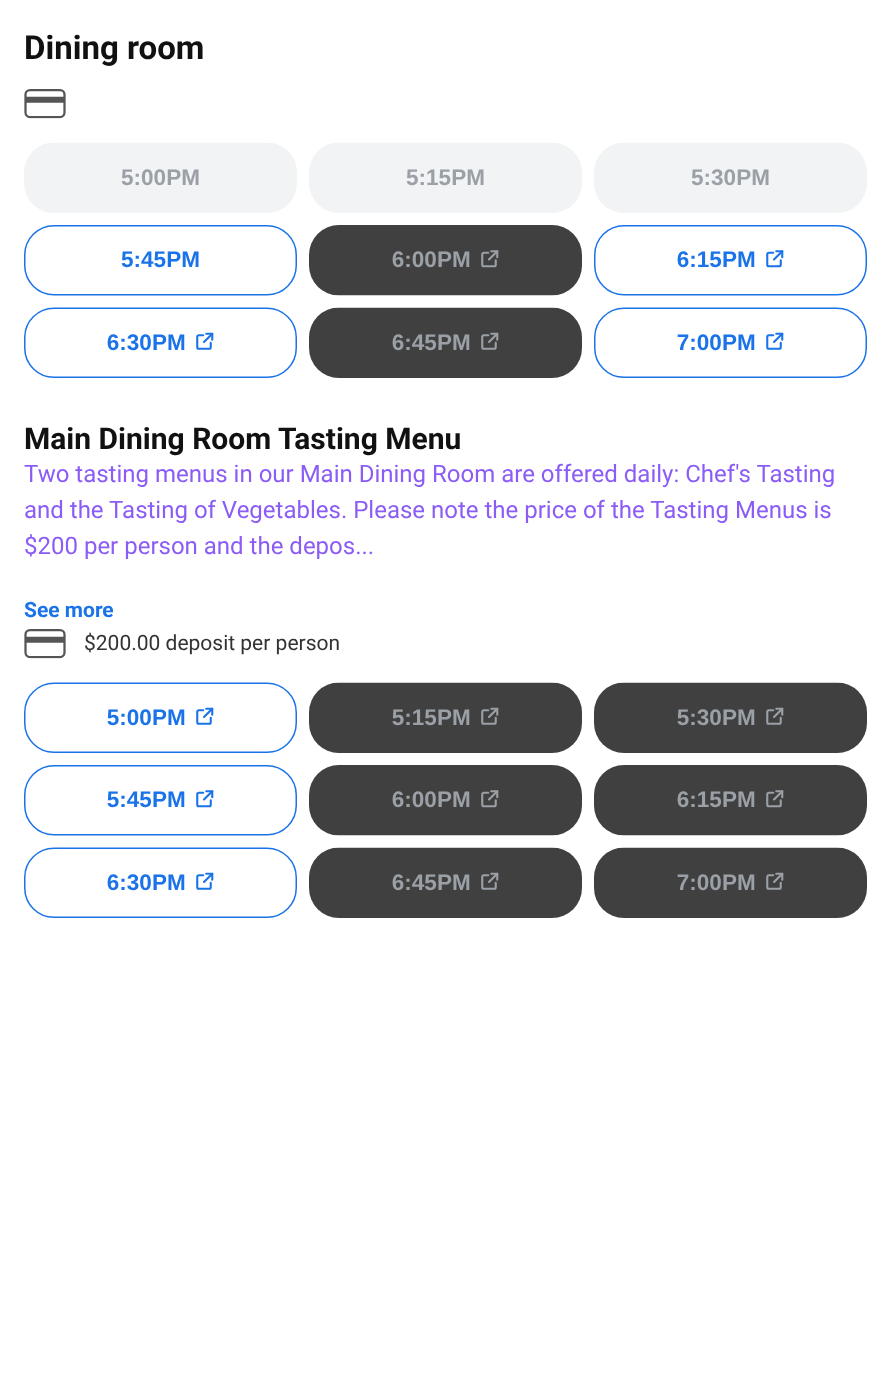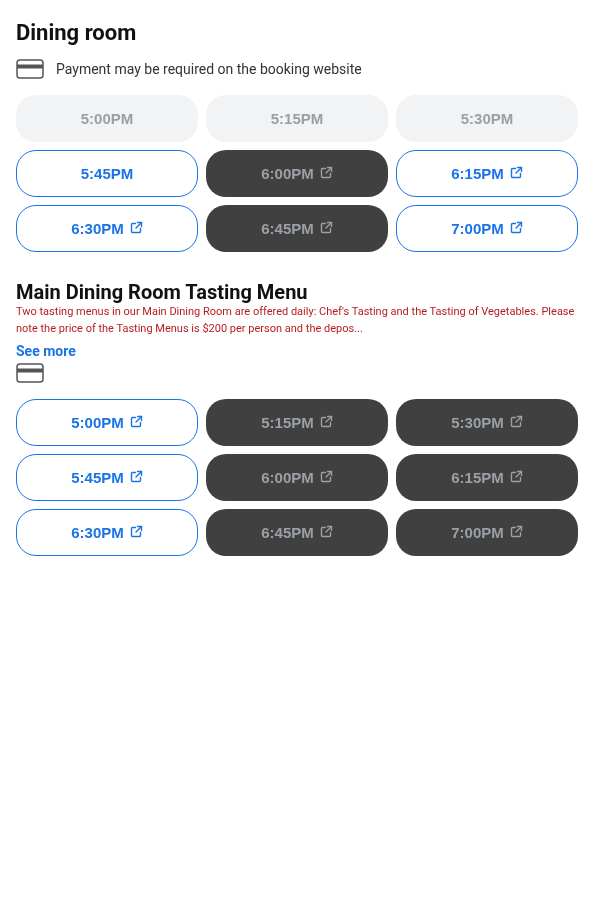--- a/index.html
+++ b/index.html
@@ -91,24 +91,24 @@
       color: inherit;
     }
 
     .section-subtitle {
       font-size: 20px;
       font-weight: 700;
       color: #111111;
     }
 
     .description-text {
-      font-size: 11px;
-      color: #b91c1c;
+      font-size: 16px;
+      color: #8b5cf6;
       line-height: 1.5;
-      margin-bottom: 4px;
+      margin-bottom: 20px;
     }
 
     .see-more {
       font-size: 14px;
       font-weight: 700;
       color: #1a73e8;
       cursor: pointer;
       display: inline-block;
       margin-bottom: 4px;
     }
@@ -130,21 +130,20 @@
 
 <h1 class="section-title">Dining room</h1>
 
 <div class="payment-notice">
   <span class="card-icon">
     <svg width="28" height="20" viewBox="0 0 28 20" fill="none" xmlns="http://www.w3.org/2000/svg">
       <rect x="1" y="1" width="26" height="18" rx="3" stroke="#555" stroke-width="1.5" fill="none"></rect>
       <rect x="1" y="5.5" width="26" height="4" fill="#555"></rect>
     </svg>
   </span>
-  <span>Payment may be required on the booking website</span>
 </div>
 
 
 <div class="time-grid">
   <button class="time-slot unavailable">
     <span>5:00PM</span>
   </button>
   <button class="time-slot unavailable">
     <span>5:15PM</span>
   </button>
@@ -215,20 +214,21 @@
 
 <span class="see-more">See more</span>
 
 <div class="deposit-notice">
   <span class="card-icon">
     <svg width="28" height="20" viewBox="0 0 28 20" fill="none" xmlns="http://www.w3.org/2000/svg">
       <rect x="1" y="1" width="26" height="18" rx="3" stroke="#555" stroke-width="1.5" fill="none"></rect>
       <rect x="1" y="5.5" width="26" height="4" fill="#555"></rect>
     </svg>
   </span>
+  <span>$200.00 deposit per person</span>
 </div>
 
 
 <div class="time-grid">
   <button class="time-slot active-external">
     <span>5:00PM</span>
     <span class="external-icon">
       <svg width="13" height="13" viewBox="0 0 13 13" fill="none" xmlns="http://www.w3.org/2000/svg">
         <path d="M7.5 1.5H11.5V5.5" stroke="#1a73e8" stroke-width="1.4" stroke-linecap="round" stroke-linejoin="round"></path>
         <path d="M11.5 1.5L6 7" stroke="#1a73e8" stroke-width="1.4" stroke-linecap="round"></path>

